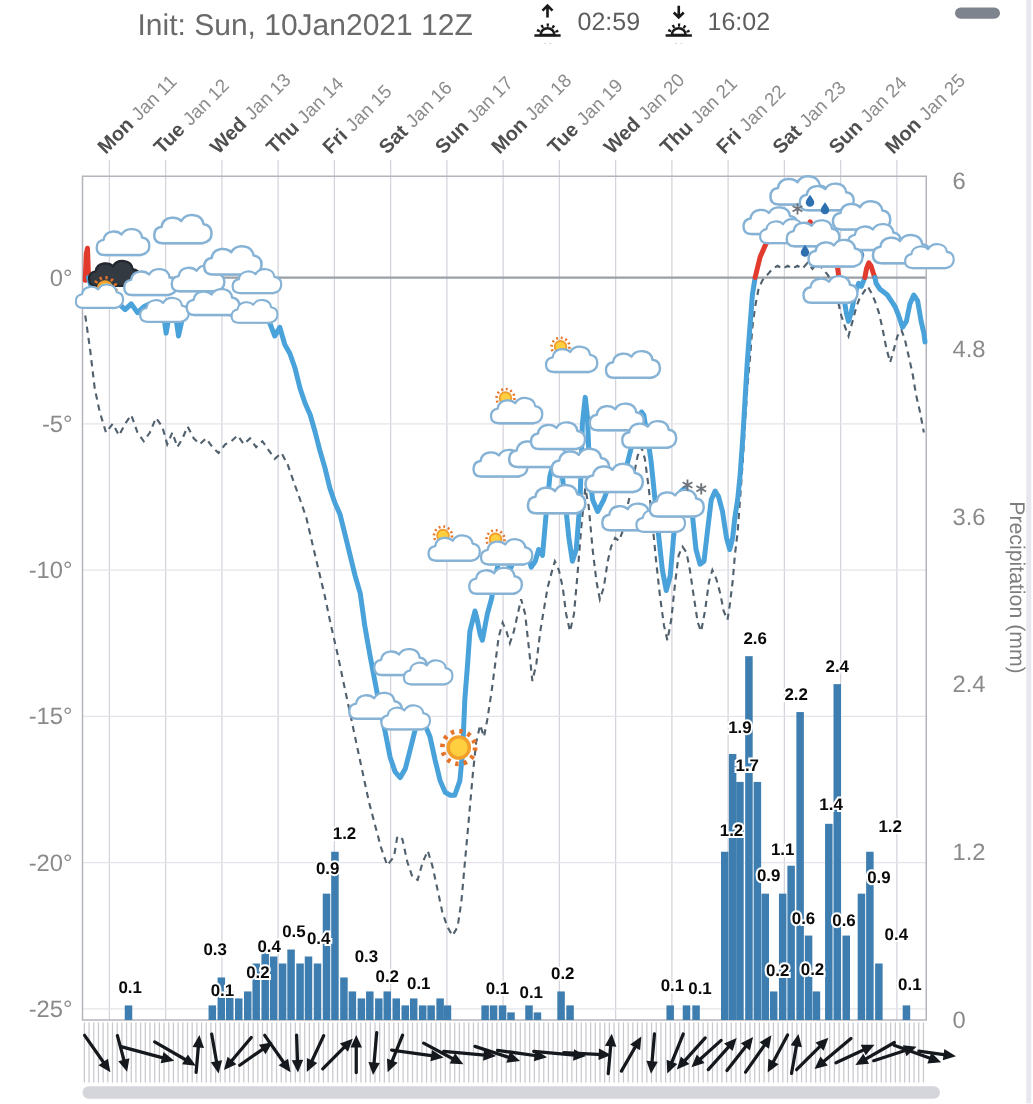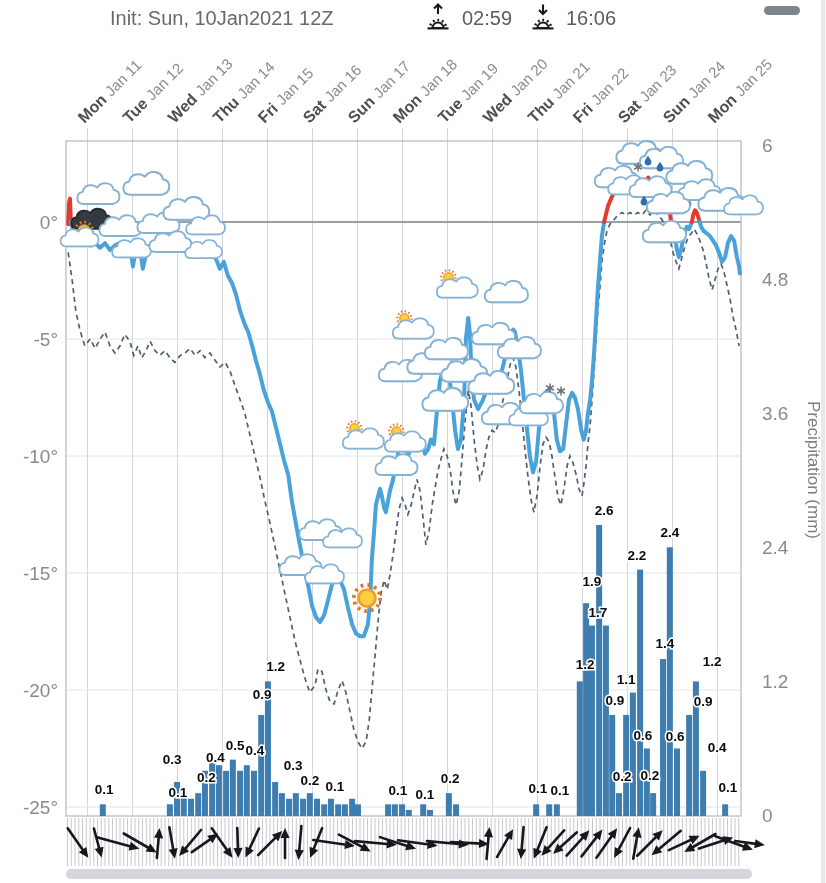--- a/index.html
+++ b/index.html
@@ -1,20 +1,20 @@
 <!DOCTYPE html>
 <html><head>
 <meta charset="utf-8">
 <style>
   html,body{margin:0;padding:0;background:#fff;}
   .page{position:relative;width:826px;height:883px;background:#fff;overflow:hidden;
         font-family:"Liberation Sans",sans-serif;}
   .page > svg{position:absolute;left:0;top:0;}
   .header{position:absolute;left:0;top:0;width:826px;height:42px;z-index:5;}
-  .title{position:absolute;left:110px;top:7px;font-size:20px;color:#6a6a6a;}
+  .title{position:absolute;left:110px;top:7px;font-size:24px;color:#6a6a6a;}
   .sun-time{position:absolute;top:7px;font-size:20px;color:#5d5d5d;}
   #sunrise-time{left:462px;} #sunset-time{left:566px;}
   .sun-ic{position:absolute;top:3px;} #sunrise-ic{left:423px;} #sunset-ic{left:528px;}
   .menu-btn{position:absolute;right:26px;top:6px;width:36px;height:9px;border-radius:5px;
             background:#7e848e;cursor:pointer;}
   .right-strip{position:absolute;right:1px;top:0;width:4px;height:883px;background:#e7e7ed;}
   svg text{font-family:"Liberation Sans",sans-serif;}
   .tt{font-size:19px;fill:#8a8a8a;}
   .pt{font-size:19px;fill:#8a8a8a;}
   .ptitle{font-size:17px;fill:#7d7d7d;}
@@ -653,18 +653,18 @@
       <path class="hdr-glyph" d="M4.5,25.4 H25.5"></path>
     </svg>
     <span id="sunrise-time" class="sun-time">02:59</span>
     <svg id="sunset-ic" class="sun-ic" width="30" height="32" viewBox="0 0 30 32">
       <path class="hdr-glyph" d="M15,1.5 V10.5 M11,7 L15,11 L19,7"></path>
       <circle cx="15" cy="25" r="8" fill="none" stroke="#1a1a1a" stroke-width="2.6" stroke-dasharray="1.8 2.8"></circle>
       <rect x="0" y="25.6" width="30" height="7" fill="#ffffff"></rect>
       <path d="M9.5,25 a5.5,5.5 0 0 1 11,0 Z" fill="#ffffff" stroke="#1a1a1a" stroke-width="2"></path>
       <path class="hdr-glyph" d="M4.5,25.4 H25.5"></path>
     </svg>
-    <span id="sunset-time" class="sun-time">16:06</span>
+    <span id="sunset-time" class="sun-time">16:02</span>
     <div class="menu-btn"></div>
   </div>
 
   <div class="right-strip"></div>
 </div>
 
 </body></html>

